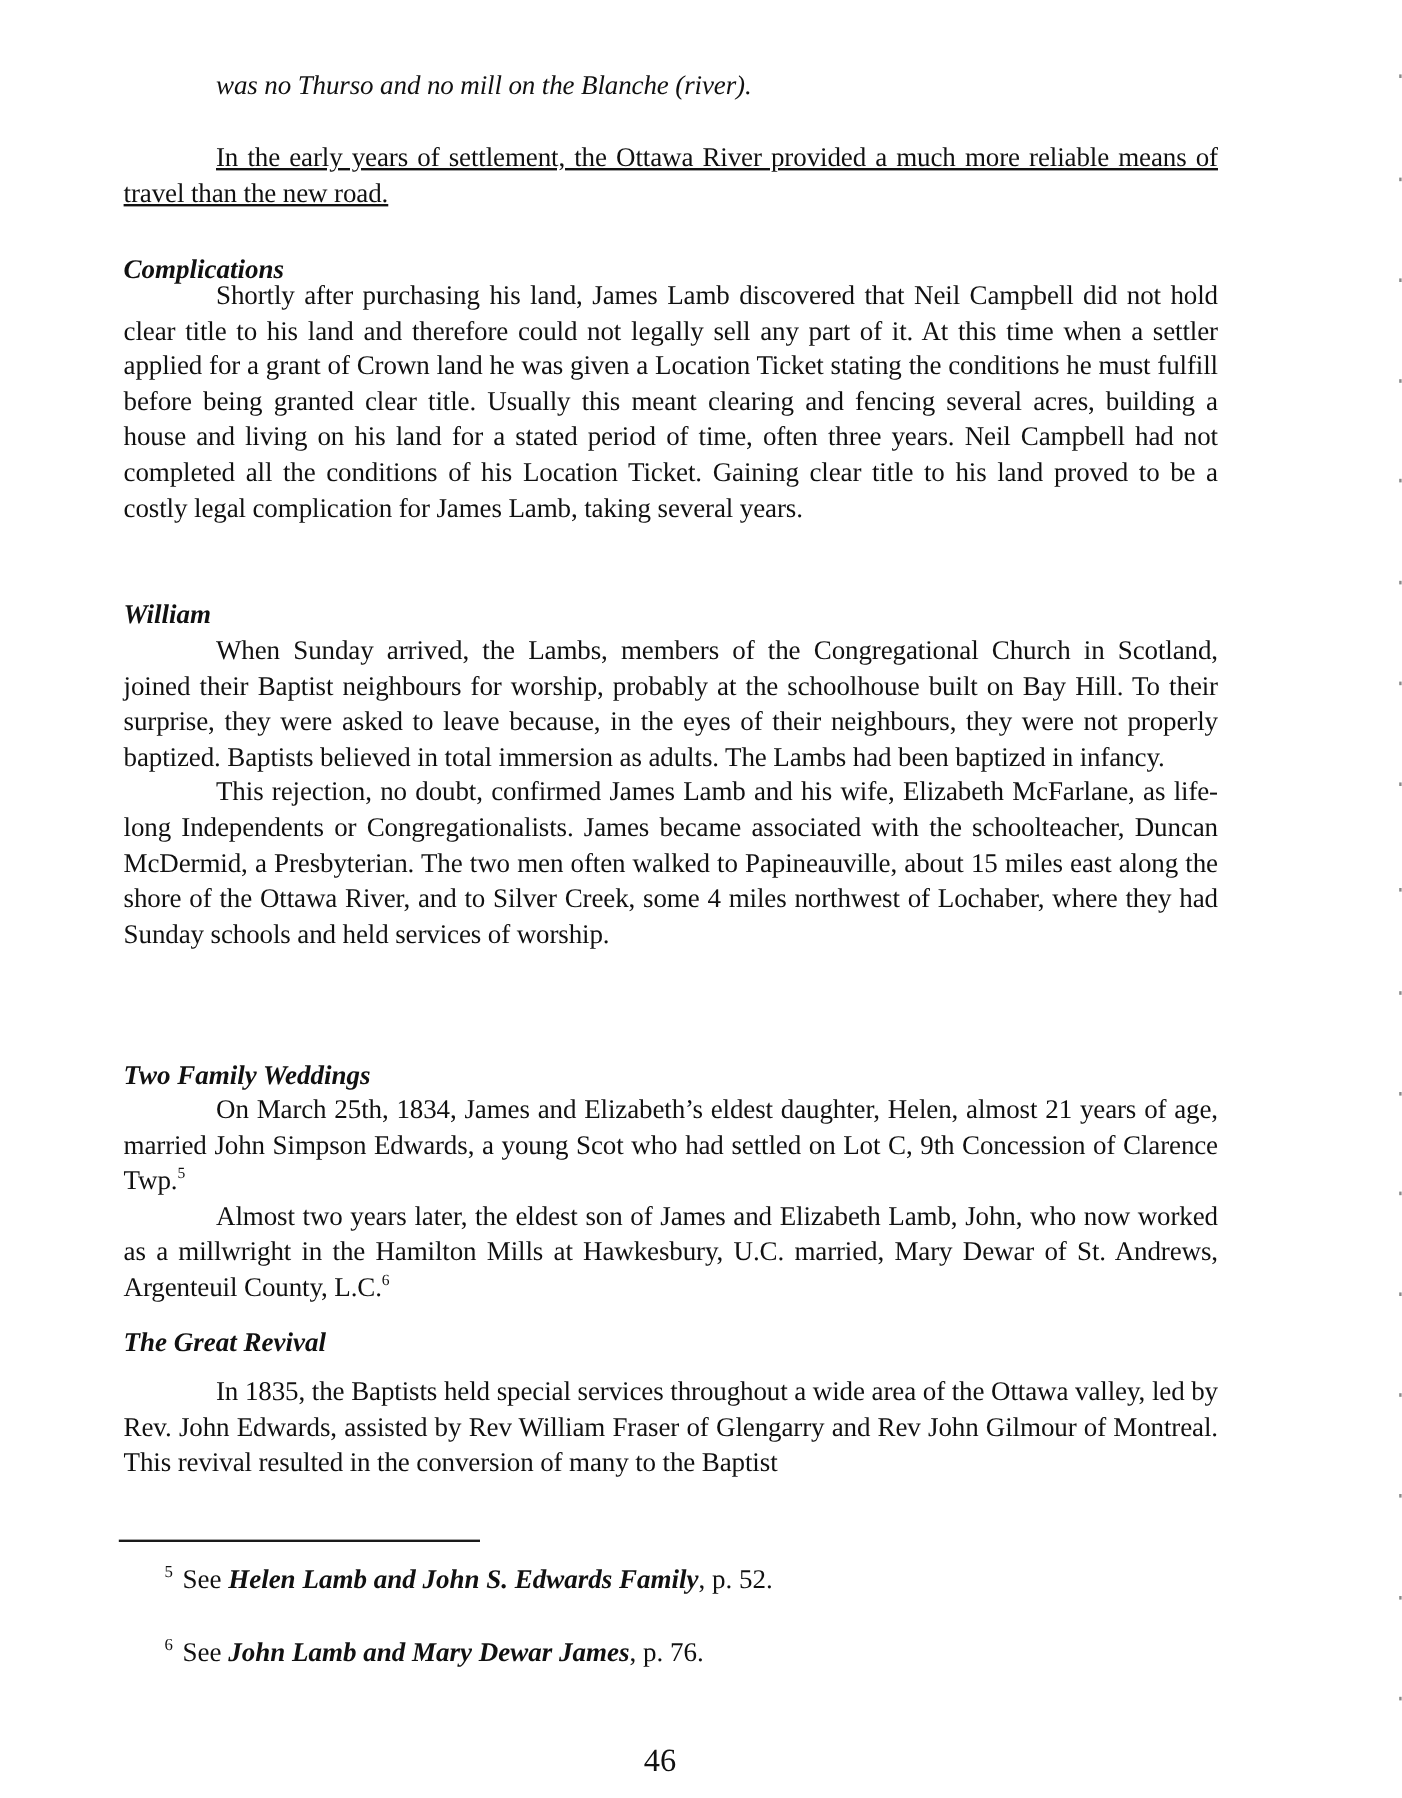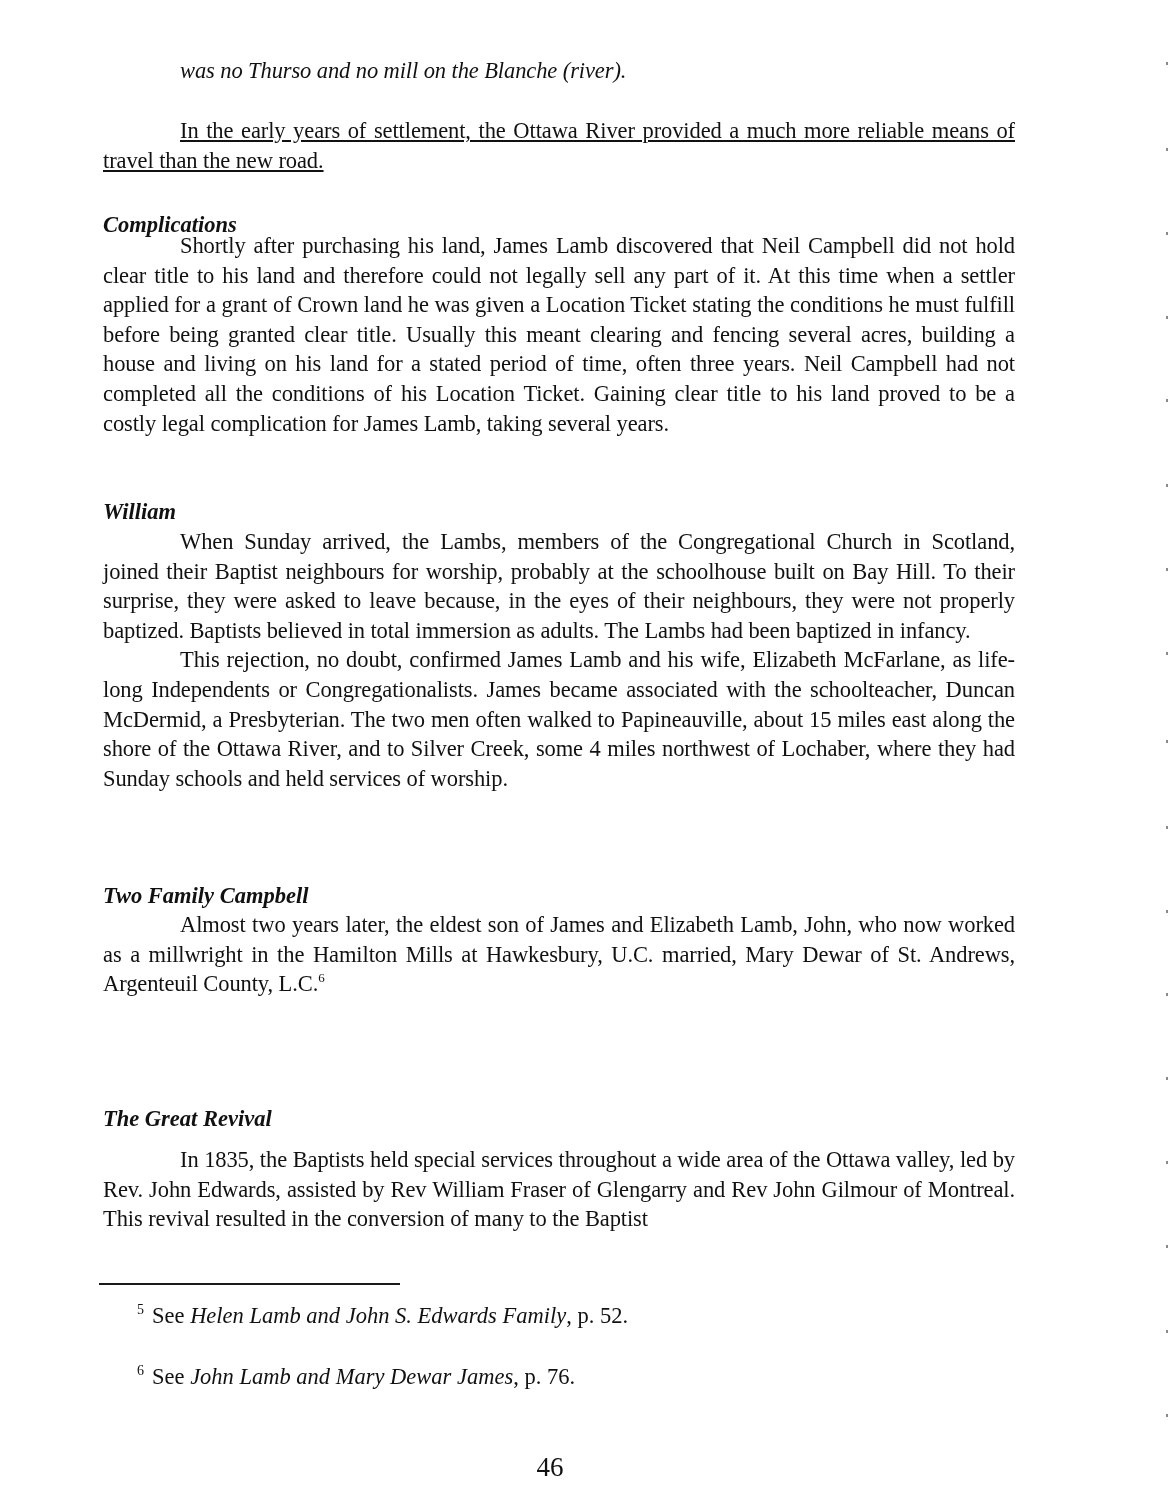--- a/index.html
+++ b/index.html
@@ -61,21 +61,21 @@
       white-space: nowrap;
     }
     .footnote .fn-num {
       font-size: 14px;
       vertical-align: 9px;
       line-height: 0;
       margin-right: 8px;
     }
     .footnote .ref-title {
       font-style: italic;
-      font-weight: normal;
+      font-weight: bold;
     }
     .page-number {
       position: absolute;
       left: 0;
       width: 1100px;
       top: 1452px;
       text-align: center;
       font-size: 27px;
     }
     .scan-mark {
@@ -103,22 +103,25 @@
   <div class="text-block" style="top:231px;">
     <p class="para indent">Shortly after purchasing his land, James Lamb discovered that Neil Campbell did not hold clear title to his land and therefore could not legally sell any part of it. At this time when a settler applied for a grant of Crown land he was given a Location Ticket stating the conditions he must fulfill before being granted clear title.  Usually this meant clearing and fencing several acres, building a house and living on his land for a stated period of time, often three years.  Neil Campbell had not completed all the conditions of his Location Ticket.  Gaining clear title to his land proved to be a costly legal complication for James Lamb, taking several years.</p>
   </div>
 
   <div class="heading" style="top:497px;">William</div>
   <div class="text-block" style="top:527px;">
     <p class="para indent">When Sunday arrived, the Lambs, members of the Congregational Church in Scotland, joined their Baptist neighbours for worship, probably at the  schoolhouse built on Bay Hill.  To their surprise, they were asked to leave because, in the eyes of their neighbours, they were not properly baptized. Baptists believed in total immersion as adults. The Lambs had been baptized in infancy.</p>
     <p class="para indent">This rejection, no doubt, confirmed James Lamb and his wife, Elizabeth McFarlane, as life-long Independents or Congregationalists.  James became associated with the schoolteacher, Duncan McDermid, a Presbyterian.  The two men often walked to Papineauville, about 15 miles east along the shore of the Ottawa River, and to Silver Creek, some 4 miles northwest of Lochaber, where they had Sunday schools and held services of worship.</p>
   </div>
 
-  <div class="heading" style="top:881px;">Two Family Campbell</div>
+  <div class="heading" style="top:881px;">Two Family Weddings</div>
   <div class="text-block" style="top:910px;">
+    <p class="para indent">
+      <span>On March 25th, 1834, James and Elizabeth’s eldest daughter, Helen, almost 21 years of age, married John Simpson Edwards, a young Scot who had settled on Lot C, 9th Concession of Clarence Twp.</span><sup class="fn">5</sup>
+    </p>
     <p class="para indent">
       <span>Almost two years later, the eldest son of James and Elizabeth Lamb, John, who now worked as a millwright in the Hamilton Mills at Hawkesbury, U.C. married, Mary Dewar of St. Andrews, Argenteuil County, L.C.</span><sup class="fn">6</sup>
     </p>
   </div>
 
   <div class="heading" style="top:1104px;">The Great Revival</div>
   <div class="text-block" style="top:1145px;">
     <p class="para indent">In 1835, the Baptists held special services throughout a wide area of the Ottawa valley, led by Rev.  John Edwards, assisted by Rev William Fraser of Glengarry and Rev John Gilmour of Montreal.  This revival resulted in the conversion of many to the Baptist</p>
   </div>
 

